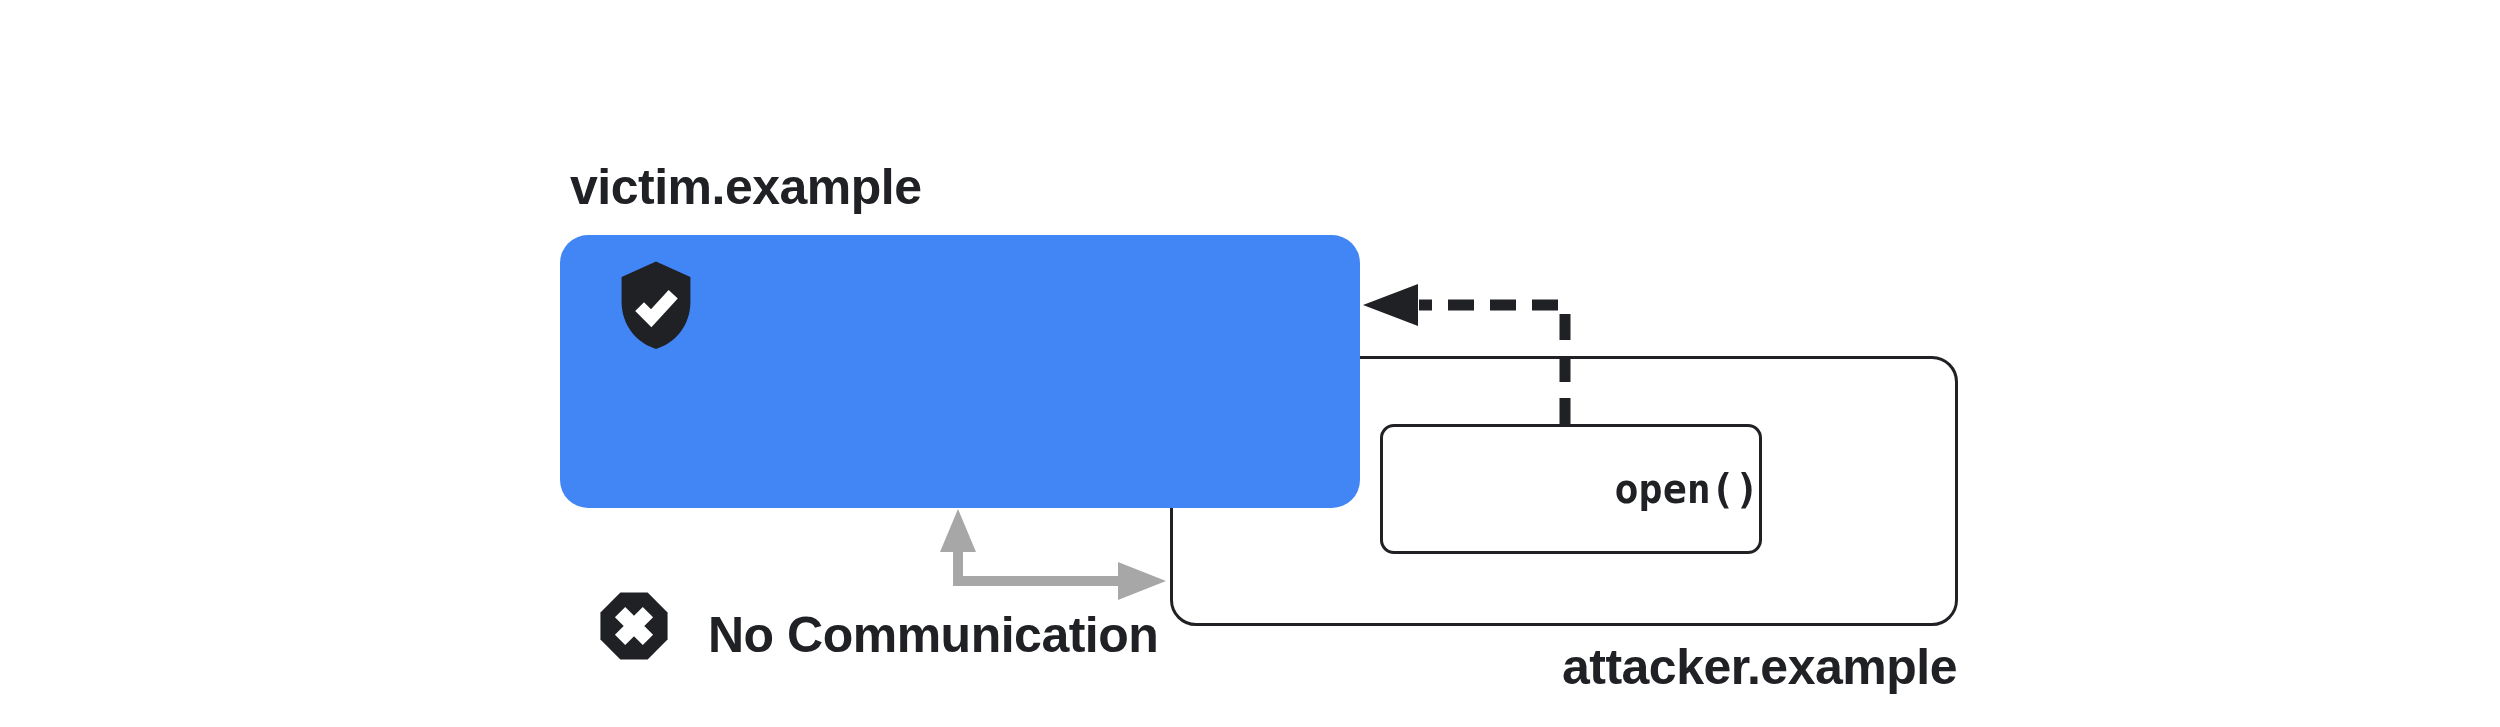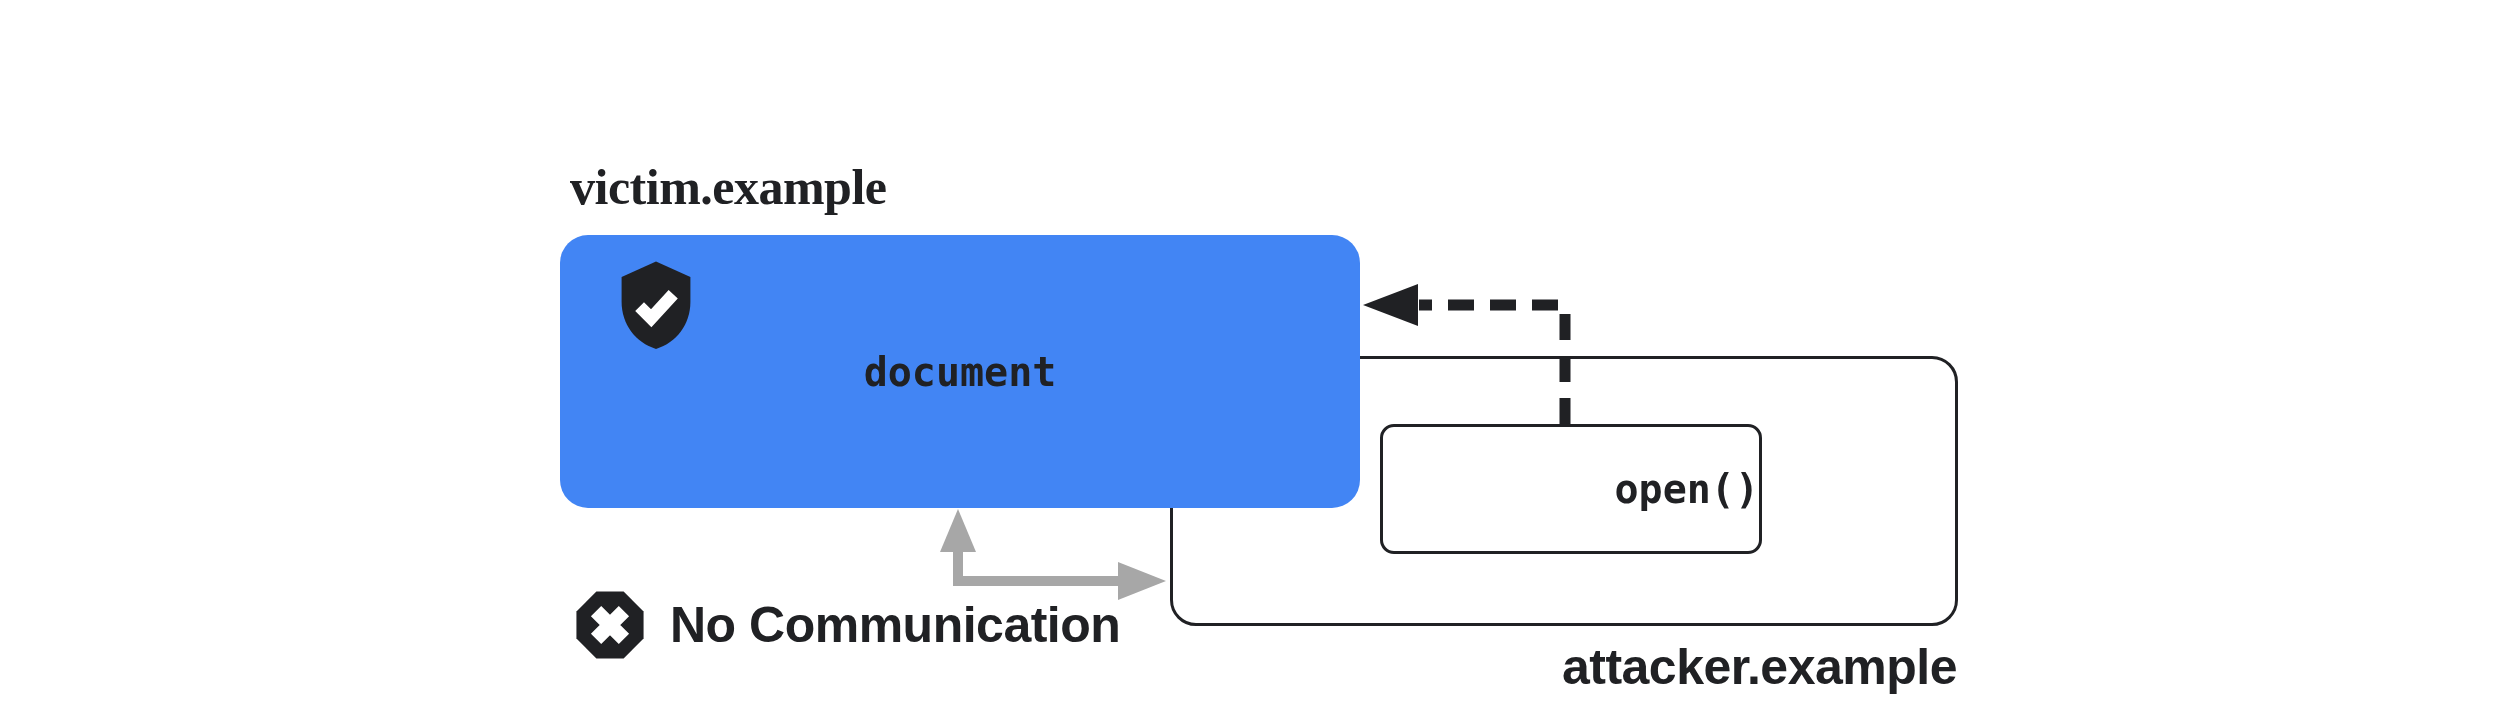--- a/index.html
+++ b/index.html
@@ -21,21 +21,21 @@
   }
 
   .domain-label {
     position: absolute;
     font-size: 50px;
     font-weight: 700;
     letter-spacing: -0.5px;
     color: var(--ink);
     white-space: nowrap;
   }
-  .victim-domain-label { left: 570px; top: 158px; font-family: Liberation Serif, serif; }
+  .victim-domain-label { left: 570px; top: 158px; }
   .attacker-domain-label { right: 543px; top: 638px; }
 
   .victim-box {
     position: absolute;
     left: 560px; top: 235px;
     width: 800px; height: 273px;
     background: var(--accent-blue);
     border-radius: 28px;
     z-index: 3;
     display: flex;
@@ -88,25 +88,25 @@
   .arrows-overlay {
     position: absolute;
     left: 0; top: 0;
     width: 2500px; height: 727px;
     z-index: 4;
     pointer-events: none;
   }
 
   .no-comm {
     position: absolute;
-    left: 572px; top: 586px;
+    left: 596px; top: 586px;
     height: 78px;
     display: flex;
-    align-items: center;
-    gap: 22px;
+    align-items: flex-end;
+    gap: 36px;
     z-index: 5;
   }
   .octagon-x-icon { width: 76px; height: 76px; flex: 0 0 auto; }
   .no-comm-label {
     font-size: 50px;
     font-weight: 700;
     letter-spacing: -0.5px;
     color: var(--ink);
     white-space: nowrap;
   }
@@ -122,21 +122,20 @@
 
   <div class="open-box">
     <span>open()</span>
   </div>
 
   <div class="victim-box">
     <svg class="shield-icon" viewBox="0 0 24 24" aria-hidden="true">
       <path d="M12 1.1 L20.6 5 V11.2 C20.6 16.9 17.1 21.4 12 23 C6.9 21.4 3.4 16.9 3.4 11.2 V5 Z" style="fill: var(--ink);"></path>
       <polyline points="7.9,12.4 10.8,15.3 16.3,9.3" style="fill:none; stroke:#ffffff; stroke-width:3.1; stroke-linecap:butt; stroke-linejoin:miter;"></polyline>
     </svg>
-    <div class="code-line">document</div>
   </div>
 
   <svg class="arrows-overlay" viewBox="0 0 2500 727" aria-hidden="true">
 
     <g>
       <path d="M1565 424 L1565 305 L1419 305" style="fill:none; stroke: var(--ink); stroke-width:11; stroke-linejoin:round;" stroke-dasharray="26 16"></path>
       <polygon points="1363,305 1418,284 1418,326" style="fill: var(--ink);"></polygon>
     </g>
 
     <g>

